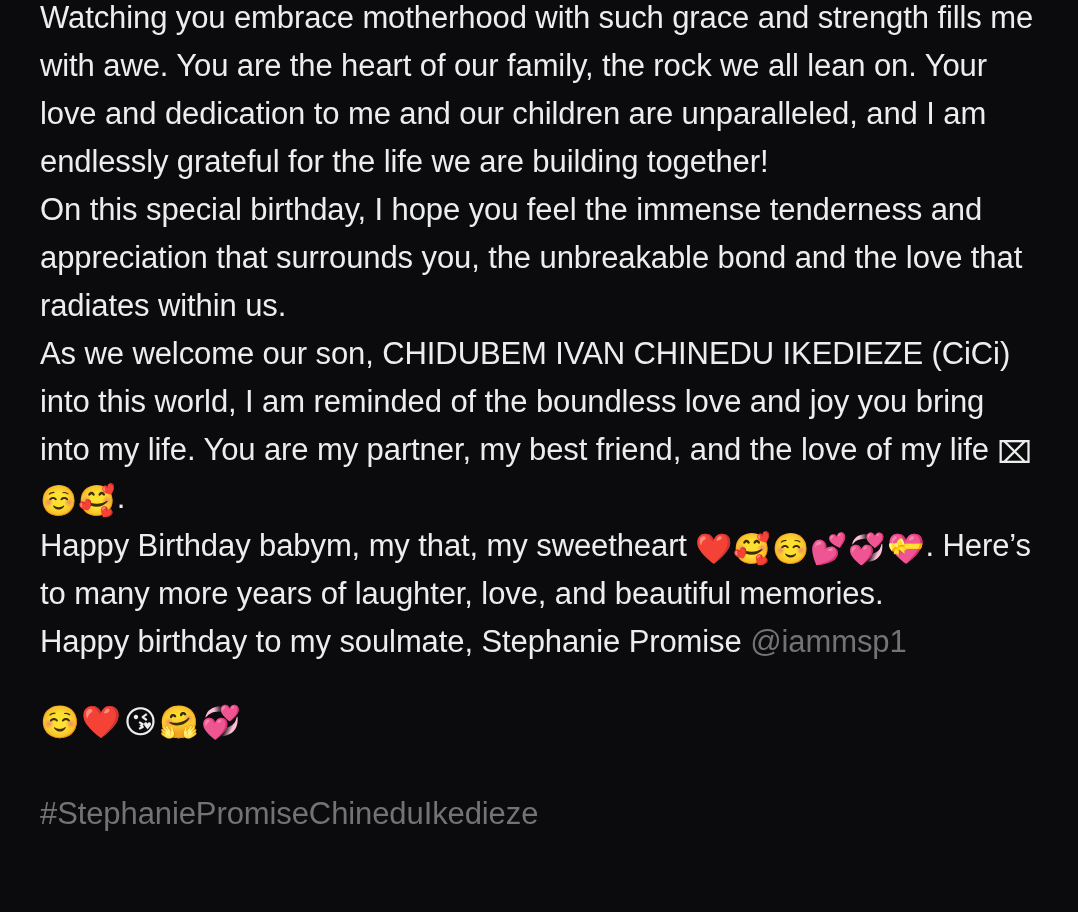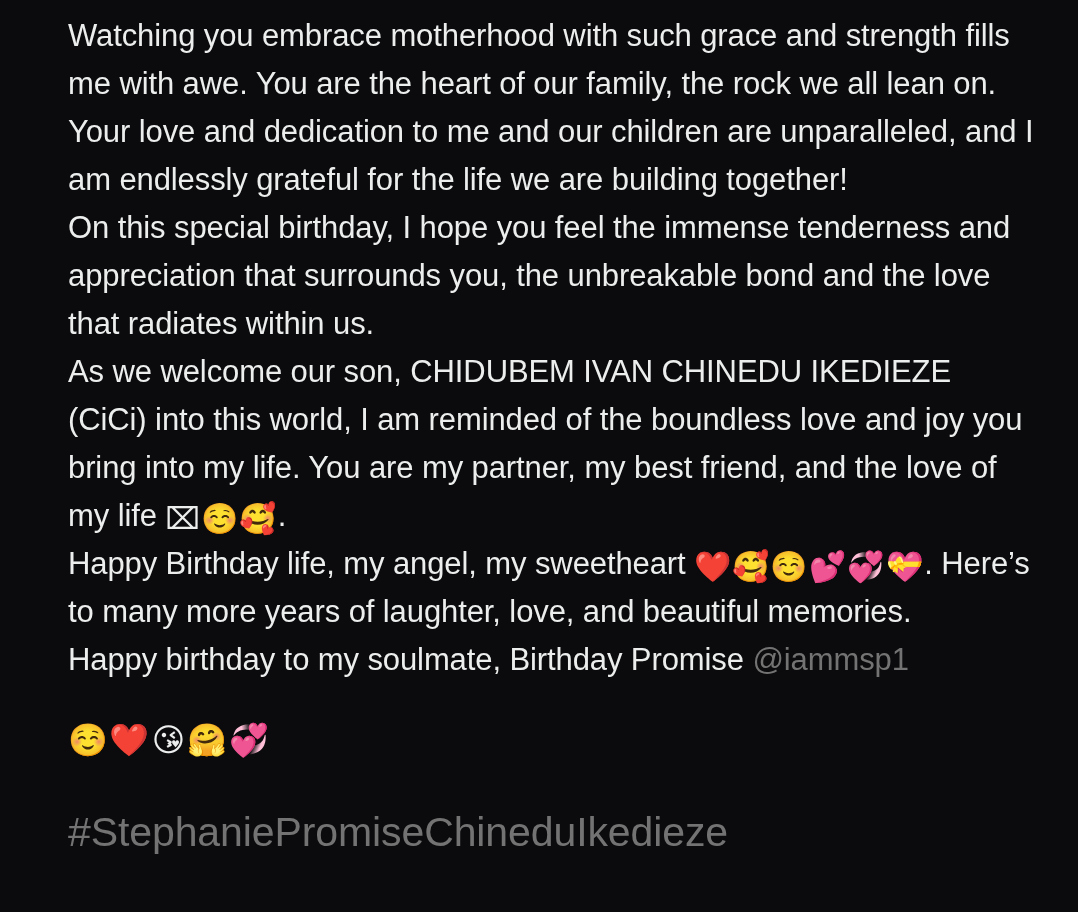--- a/index.html
+++ b/index.html
@@ -19,22 +19,21 @@
     width: 1078px;
     height: 912px;
     padding: 0 40px;
     background: #0b0b0d;
   }
   .post-body {
     font-size: 31px;
     line-height: 48px;
     letter-spacing: -0.1px;
     color: #eceded;
-    padding-top: 22px;
-    margin-left: 28px;
+    padding-top: 4px;
   }
   .para {
     margin: 0;
   }
   .para.clipped {
     
     margin-top: -10px;
   }
   .emoji {
     font-family: "DejaVu Sans", sans-serif;
@@ -48,39 +47,39 @@
     font-size: 32px;
     letter-spacing: 2px;
     line-height: 48px;
   }
   .mention, .hashtag {
     color: #737373;
     text-decoration: none;
   }
   .hashtag-block {
     margin-top: 44px;
-    font-size: 41px;
+    font-size: 31px;
     line-height: 48px;
   }
 </style>
 </head>
 <body>
 
 <div class="post">
   <div class="post-body">
 
     <p class="para clipped">Watching you embrace motherhood with such grace and strength fills me with awe. You are the heart of our family, the rock we all lean on. Your love and dedication to me and our children are unparalleled, and I am endlessly grateful for the life we are building together!</p>
 
     <p class="para">On this special birthday, I hope you feel the immense tenderness and appreciation that surrounds you, the unbreakable bond and the love that radiates within us.</p>
 
     <p class="para"><span>As we welcome our son, CHIDUBEM IVAN CHINEDU IKEDIEZE (CiCi) into this world, I am reminded of the boundless love and joy you bring into my life. You are my partner, my best friend, and the love of my life </span><span class="emoji">⌧☺️🥰</span><span>.</span></p>
 
-    <p class="para"><span>Happy Birthday life, my angel, my sweetheart </span><span class="emoji">❤️🥰☺️💕💞</span><span class="emoji">💝</span><span>. Here’s to many more years of laughter, love, and beautiful memories.</span></p>
+    <p class="para"><span>Happy Birthday babym, my that, my sweetheart </span><span class="emoji">❤️🥰☺️💕💞</span><span class="emoji">💝</span><span>. Here’s to many more years of laughter, love, and beautiful memories.</span></p>
 
-    <p class="para"><span>Happy birthday to my soulmate, Birthday Promise </span><a class="mention" href="#">@iammsp1</a></p>
+    <p class="para"><span>Happy birthday to my soulmate, Stephanie Promise </span><a class="mention" href="#">@iammsp1</a></p>
 
     <p class="emoji-line">☺️❤️😘🤗💞</p>
 
     <div class="hashtag-block">
       <a class="hashtag" href="#">#StephaniePromiseChineduIkedieze</a>
     </div>
 
   </div>
 </div>
 

